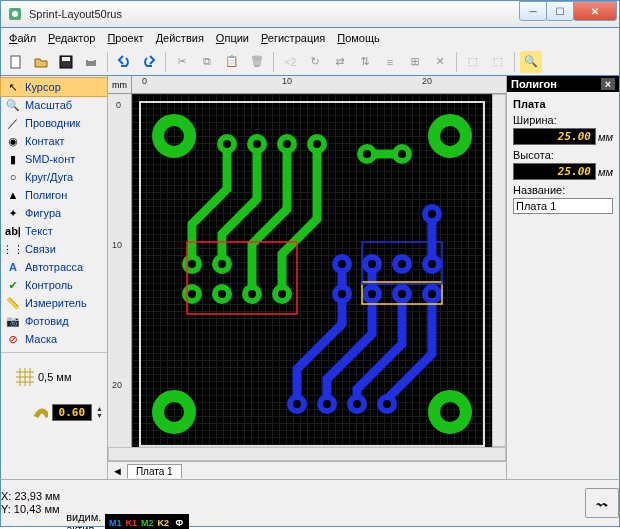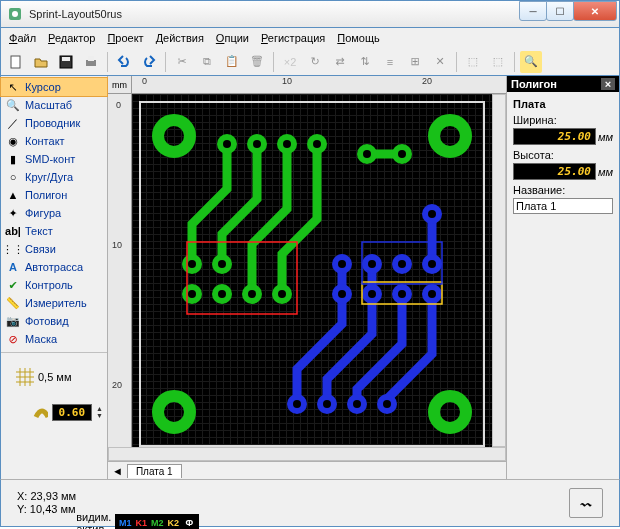--- a/index.html
+++ b/index.html
@@ -60,21 +60,21 @@
 
 
 .pcb::before{content:"";position:absolute;inset:0;background:
  linear-gradient(#1a1a1a 1px,transparent 1px) 0 0/7px 7px,
  linear-gradient(90deg,#1a1a1a 1px,transparent 1px) 0 0/7px 7px,
  linear-gradient(#3a3a3a 1px,transparent 1px) 0 0/70px 70px,
  linear-gradient(90deg,#3a3a3a 1px,transparent 1px) 0 0/70px 70px;}
 .pcb svg{position:absolute;inset:0;}
 
 
-.status{height:48px;background:#f0f0f0;border:1px solid #5a8fc1;border-top:1px solid #b0b0b0;display:flex;align-items:center;padding:2px 16px;gap:0;}
+.status{height:48px;background:#f0f0f0;border:1px solid #5a8fc1;border-top:1px solid #b0b0b0;display:flex;align-items:center;padding:2px 0;gap:6px;}
 .coords{line-height:13px;}
 .layers{display:flex;align-items:center;gap:4px;margin-top:39px;}
 .layerbox{background:#000;padding:2px 3px;display:flex;gap:2px;align-items:flex-end;}
 .lch{width:14px;height:14px;display:flex;align-items:center;justify-content:center;font-weight:bold;font-size:9px;}
 </style>
 </head>
 <body>
 
 <div class="titlebar">
   <svg class="icon" viewBox="0 0 16 16">

